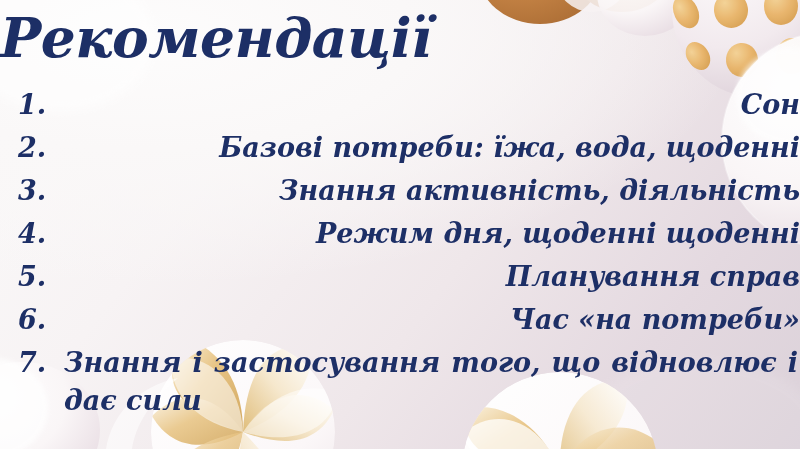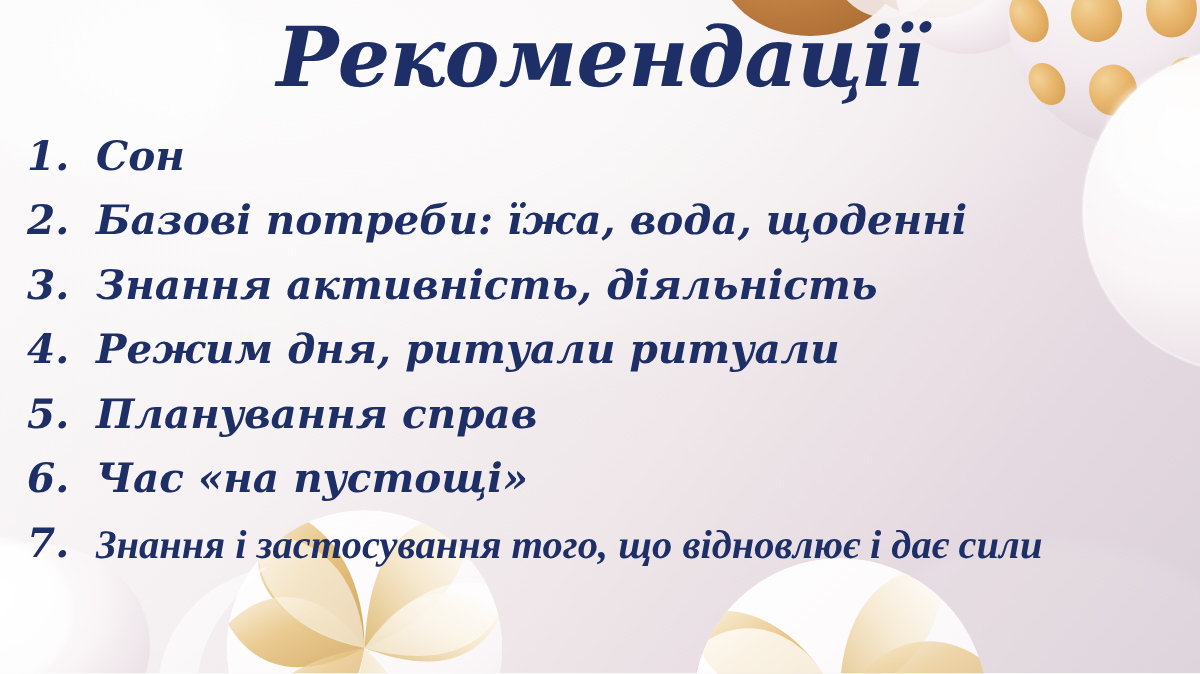--- a/index.html
+++ b/index.html
@@ -42,21 +42,20 @@
     z-index: 5;
     width: 800px;
     height: 449px;
   }
 
   .slide-title {
     position: absolute;
     left: 0;
     top: 10px;
     width: 800px;
-    text-align: center;
     font-family: "DejaVu Serif", "Liberation Serif", serif;
     font-style: italic;
     font-weight: 700;
     font-size: 55px;
     line-height: 1.0;
     letter-spacing: -0.5px;
     color: #1d2f66;
     text-shadow: 0 1px 0 rgba(255,255,255,0.35);
     white-space: nowrap;
   }
@@ -96,28 +95,27 @@
     color: #1d2f66;
   }
 
   .rec-text {
     flex: 1 1 auto;
     font-family: "DejaVu Serif", "Liberation Serif", serif;
     font-style: italic;
     font-weight: 700;
     font-size: 27px;
     color: #1d2f66;
-    text-align: left;
+    text-align: right;
   }
 
   .rec-item.wrap .rec-text {
     text-align: justify;
     text-align-last: left;
     padding-right: 2px;
-    font-family: Liberation Serif, serif;
   }
 </style>
 </head>
 <body>
 
 <div id="slide">
 
   <div class="decor">
     <svg viewBox="0 0 800 449" xmlns="http://www.w3.org/2000/svg" aria-hidden="true">
       <defs>
@@ -269,31 +267,31 @@
         <span class="rec-text">Базові потреби: їжа, вода, щоденні</span>
       </li>
 
       <li class="rec-item">
         <span class="rec-num">3.</span>
         <span class="rec-text">Знання активність, діяльність</span>
       </li>
 
       <li class="rec-item">
         <span class="rec-num">4.</span>
-        <span class="rec-text">Режим дня, ритуали ритуали</span>
+        <span class="rec-text">Режим дня, щоденні щоденні</span>
       </li>
 
       <li class="rec-item">
         <span class="rec-num">5.</span>
         <span class="rec-text">Планування справ</span>
       </li>
 
       <li class="rec-item">
         <span class="rec-num">6.</span>
-        <span class="rec-text">Час «на пустощі»</span>
+        <span class="rec-text">Час «на потреби»</span>
       </li>
 
       <li class="rec-item wrap">
         <span class="rec-num">7.</span>
         <span class="rec-text">Знання і застосування того, що відновлює і дає сили</span>
       </li>
 
     </ol>
   </div>
 </div>

